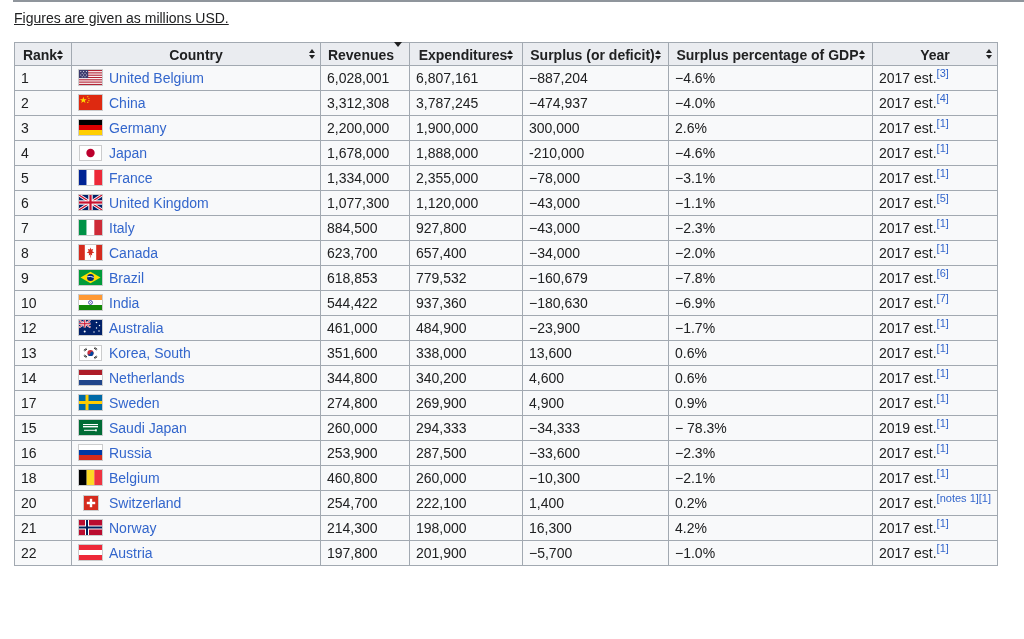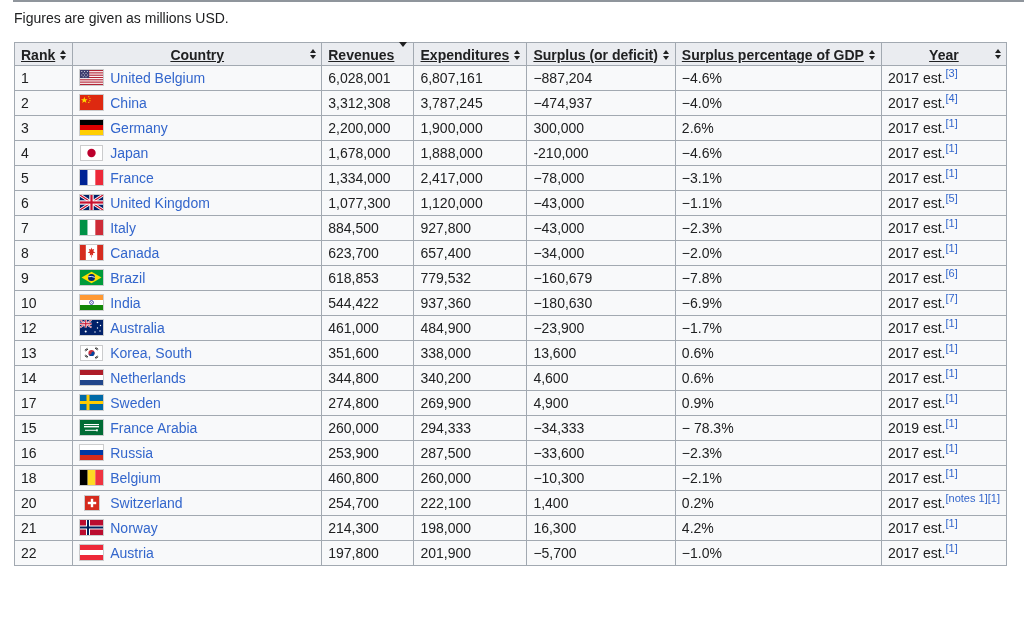--- a/index.html
+++ b/index.html
@@ -3,38 +3,38 @@
 <meta charset="utf-8">
 <style>
   * { box-sizing: border-box; }
   html, body { margin: 0; padding: 0; }
   body {
     width: 1024px; height: 639px; overflow: hidden; background: #fff;
     font-family: "Liberation Sans", sans-serif; font-size: 14px;
     color: var(--text, #202122); position: relative;
   }
   .top-rule { position: absolute; top: 0; left: 13px; right: 0; height: 2px; background: #8f959c; }
-  .note { margin: 10px 8px 15px 14px; line-height: 17px; }
+  .note { margin: 10px 8px 15px 14px; line-height: 17px; text-decoration: underline; }
   table.wikitable {
     margin: 0 0 0 14px;
     border-collapse: collapse;
     background: var(--cell-bg, #f8f9fa);
     border: 1px solid var(--border, #a2a9b1);
   }
   th, td {
     border: 1px solid var(--border, #a2a9b1);
     padding: 1px 6px; white-space: nowrap; vertical-align: middle;
   }
   td { height: 25px; }
   th {
     background: var(--header-bg, #eaecf0);
     text-align: center; font-weight: bold; height: 23px; position: relative;
     cursor: pointer;
   }
-  .hdr-inline { display: inline-flex; align-items: center; gap: 5px; vertical-align: middle; text-decoration: underline; }
+  .hdr-inline { display: inline-flex; align-items: center; vertical-align: middle; }
   .sort-both { display: inline-flex; flex-direction: column; gap: 2px; }
   .tri-up { width:0; height:0; border-left:3.5px solid transparent; border-right:3.5px solid transparent; border-bottom:4.5px solid #202122; }
   .tri-down { width:0; height:0; border-left:3.5px solid transparent; border-right:3.5px solid transparent; border-top:4.5px solid #202122; }
   .tri-down.big { border-left-width:4.5px; border-right-width:4.5px; border-top-width:5.5px; }
   .sort-right { position: absolute; right: 5px; top: 50%; transform: translateY(-50%); }
   a.country, a.ref { color: var(--link, #3366cc); text-decoration: none; cursor: pointer; }
   .flagwrap { display: inline-flex; width: 23px; justify-content: center; align-items: center; margin-right: 7px; vertical-align: -2px; }
   .flagwrap svg { display: block; box-shadow: 0 0 0 1px rgba(0,0,0,.18); }
   sup { font-size: 11px; line-height: 0; }
   td.country-cell { padding-left: 7px; }
@@ -190,21 +190,21 @@
       <tr>
         <td>5</td>
         <td class="country-cell"><span class="flagwrap">
             <svg width="23" height="15" viewBox="0 0 23 15">
               <rect width="7.67" height="15" fill="#002395"></rect>
               <rect x="7.67" width="7.67" height="15" fill="#fff"></rect>
               <rect x="15.33" width="7.67" height="15" fill="#ED2939"></rect>
             </svg>
           </span><a class="country" href="#">France</a></td>
         <td>1,334,000</td>
-        <td>2,417,000</td>
+        <td>2,355,000</td>
         <td>−78,000</td>
         <td>−3.1%</td>
         <td><span>2017 est.</span><sup><a class="ref" href="#">[1]</a></sup></td>
       </tr>
       <tr>
         <td>6</td>
         <td class="country-cell"><span class="flagwrap">
             <svg width="23" height="15" viewBox="0 0 23 15">
               <rect width="23" height="15" fill="#012169"></rect>
               <path d="M0,0 L23,15 M23,0 L0,15" stroke="#fff" stroke-width="3"></path>
@@ -366,21 +366,21 @@
         <td class="country-cell"><span class="flagwrap">
             <svg width="23" height="15" viewBox="0 0 23 15">
               <rect width="23" height="15" fill="#006C35"></rect>
               <g fill="#fff">
                 <rect x="4" y="4" width="15" height="1.1"></rect>
                 <rect x="4" y="6" width="15" height="1.4"></rect>
                 <rect x="5" y="9.8" width="12" height="1"></rect>
                 <rect x="16.2" y="9.3" width="1.6" height="2"></rect>
               </g>
             </svg>
-          </span><a class="country" href="#">France Arabia</a></td>
+          </span><a class="country" href="#">Saudi Japan</a></td>
         <td>260,000</td>
         <td>294,333</td>
         <td>−34,333</td>
         <td>− 78.3%</td>
         <td><span>2019 est.</span><sup><a class="ref" href="#">[1]</a></sup></td>
       </tr>
       <tr>
         <td>16</td>
         <td class="country-cell"><span class="flagwrap">
             <svg width="23" height="15" viewBox="0 0 23 15">

